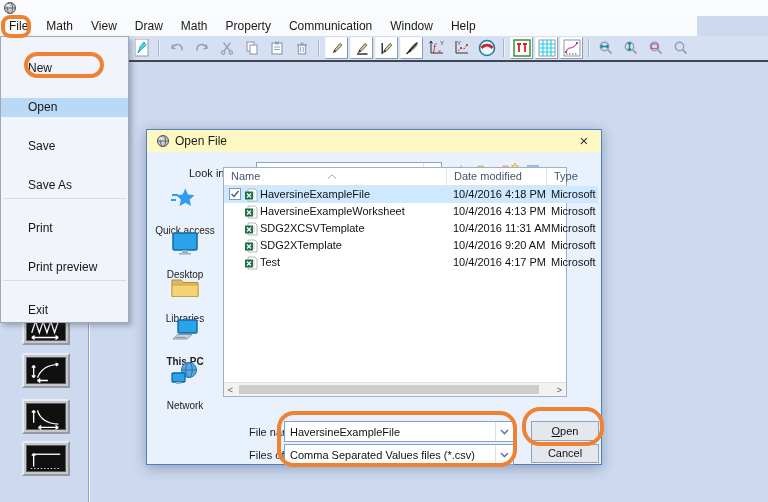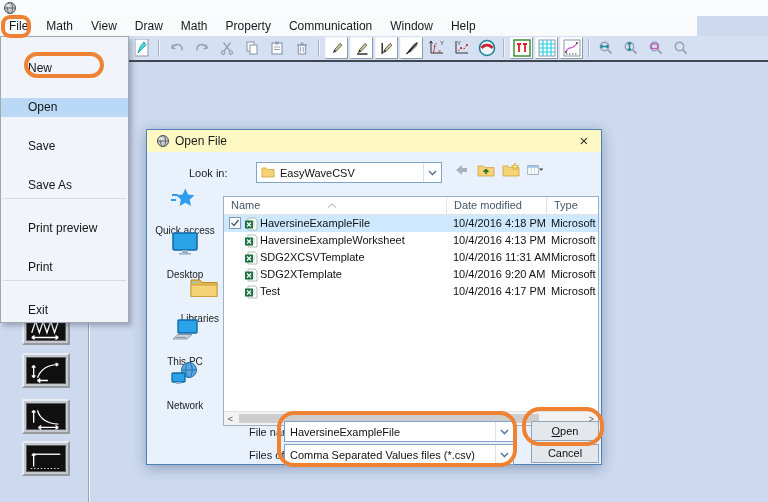--- a/index.html
+++ b/index.html
@@ -40,21 +40,21 @@
   .combo .cv{flex:1;padding-left:5px;font-size:11px;color:#111;white-space:nowrap;overflow:hidden;}
   .combo .chev{width:17px;height:100%;display:flex;align-items:center;justify-content:center;border-left:1px solid #d7e2f0;}
   .navicons{position:absolute;top:32px;display:flex;gap:7px;align-items:center;}
   .navico{width:18px;height:16px;display:flex;align-items:center;justify-content:center;}
   
   .places{position:absolute;left:4px;top:54px;width:68px;}
   .place{position:absolute;left:0;width:68px;text-align:center;cursor:pointer;}
   .place .pico{display:block;margin:0 auto;}
   .place .plabel{display:block;font-size:10px;color:#222;margin-top:11px;}
   
-  .flist{position:absolute;left:76px;top:66px;width:376px;height:230px;background:#fff;border:1px solid #9db1c9;box-sizing:border-box;}
+  .flist{position:absolute;left:76px;top:37px;width:344px;height:230px;background:#fff;border:1px solid #9db1c9;box-sizing:border-box;}
   .fl-header{position:absolute;left:0;top:0;right:0;height:17px;background:#fff;border-bottom:1px solid #e4e4e4;}
   .fl-h{position:absolute;top:0;height:17px;line-height:17px;font-size:11px;color:#44566e;padding-left:7px;box-sizing:border-box;border-right:1px solid #e4e4e4;cursor:pointer;}
   .fl-caret{position:absolute;left:103px;top:1px;}
   .fl-row{position:absolute;left:0;width:374px;height:17px;cursor:pointer;}
   .fl-row.sel{background:#cde8ff;}
   .fl-name{position:absolute;left:36px;top:0;line-height:17px;font-size:11px;color:#111;white-space:nowrap;}
   .fl-date{position:absolute;left:229px;top:0;line-height:17px;font-size:11px;color:#111;white-space:nowrap;}
   .fl-type{position:absolute;left:327px;top:0;line-height:17px;font-size:11px;color:#111;white-space:nowrap;width:46px;overflow:hidden;}
   .fl-check{position:absolute;left:5px;top:2px;}
   .fl-fico{position:absolute;left:20px;top:2px;}
@@ -334,22 +334,22 @@
         </div>
       </div>
     </div>
 
   <div class="filemenu" id="filemenu">
       <div class="fm-item">New</div>
       <div class="fm-item hl">Open</div>
       <div class="fm-item">Save</div>
       <div class="fm-item">Save As</div>
       <div class="fm-sep"></div>
+      <div class="fm-item">Print</div>
       <div class="fm-item">Print preview</div>
-      <div class="fm-item">Print</div>
       <div class="fm-sep"></div>
       <div class="fm-item">Exit</div>
     </div>
 
   <div class="dialog">
     <div class="dlg-titlebar">
       <span class="dlg-icon">
         <svg width="14" height="14" viewBox="0 0 14 14">
             <circle cx="7" cy="7" r="5.5" fill="#c9cdd4" stroke="#4a4a4a"></circle>
             <ellipse cx="7" cy="7" rx="2.6" ry="5.5" fill="none" stroke="#6a6a6a"></ellipse>
@@ -414,29 +414,29 @@
           <span class="plabel">Quick access</span>
         </div>
         <div class="place" style="top: 46px;">
           <span class="pico"><svg width="30" height="26" viewBox="0 0 30 26">
               <rect x="3" y="3" width="24" height="17" rx="1.5" fill="#2aa3e8" stroke="#0f6aa8" stroke-width="1.5"></rect>
               <rect x="12" y="20" width="6" height="3" fill="#9ab2c8"></rect>
               <rect x="9" y="23" width="12" height="1.6" fill="#9ab2c8"></rect>
             </svg></span>
           <span class="plabel">Desktop</span>
         </div>
-        <div class="place" style="top: 90px; text-align: right;">
+        <div class="place" style="top: 90px;">
           <span class="pico"><svg width="30" height="26" viewBox="0 0 30 26">
               <path d="M2 6 h9 l2 2.5 H28 v14 H2 Z" fill="#e8b94e" stroke="#b88a28"></path>
               <path d="M2 11 h26 v11.5 H2 Z" fill="#f5d376" stroke="#caa23c"></path>
               <rect x="4" y="7.5" width="5" height="1.6" fill="#7fc8e8"></rect>
             </svg></span>
           <span class="plabel">Libraries</span>
         </div>
-        <div class="place" style="top: 133px;">
+        <div class="place" style="top: 133px; font-weight: bold;">
           <span class="pico"><svg width="30" height="26" viewBox="0 0 30 26">
               <rect x="8" y="3" width="19" height="13" rx="1" fill="#2aa3e8" stroke="#0f6aa8" stroke-width="1.4"></rect>
               <path d="M3 22 l5 -4.5 h14 l-5 4.5 Z" fill="#c8d2dc" stroke="#8a98a8"></path>
               <line x1="6" y1="20.4" x2="16" y2="20.4" stroke="#8a98a8"></line>
             </svg></span>
           <span class="plabel">This PC</span>
         </div>
         <div class="place" style="top: 177px;">
           <span class="pico"><svg width="30" height="26" viewBox="0 0 30 26">
               <circle cx="19" cy="9" r="7.5" fill="#5aa8e0" stroke="#2a72b0"></circle>

